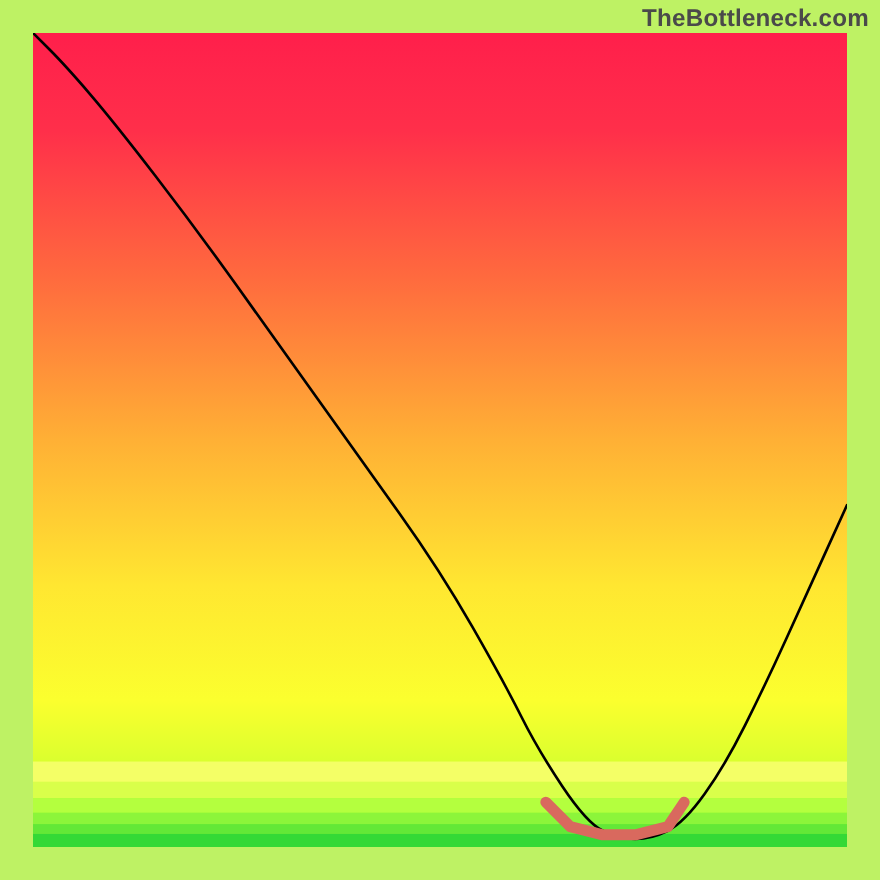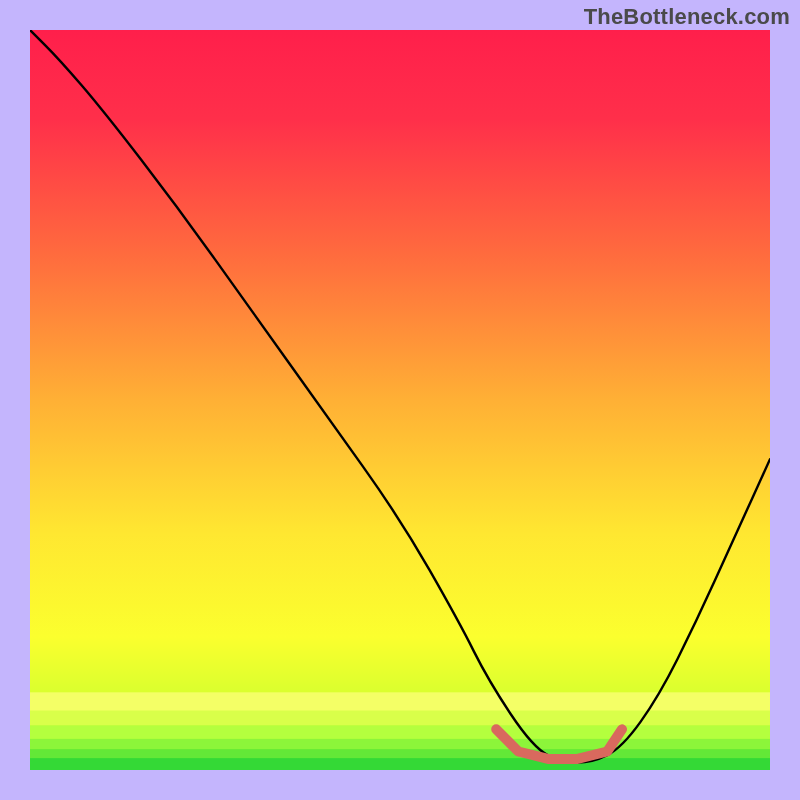--- a/index.html
+++ b/index.html
@@ -10,21 +10,21 @@
     background: #000;
     overflow: hidden;
     font-family: Arial, Helvetica, sans-serif;
   }
   .frame {
     position: absolute;
     left: 0;
     top: 0;
     width: 800px;
     height: 800px;
-    background: #c4b5fd;
+    background: #bef264;
   }
   .watermark {
     position: absolute;
     top: 4px;
     right: 10px;
     color: #4a4a4a;
     font-size: 22px;
     font-weight: bold;
     letter-spacing: 0.2px;
   }

